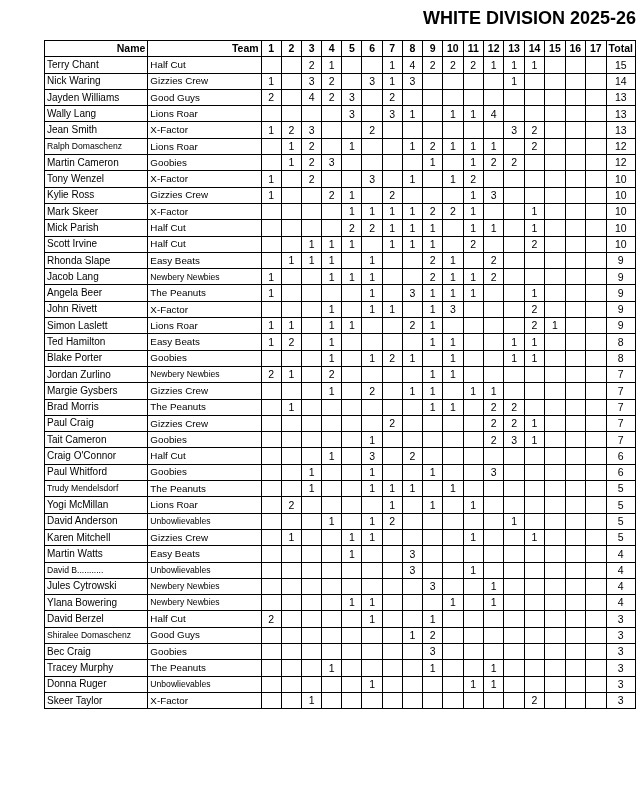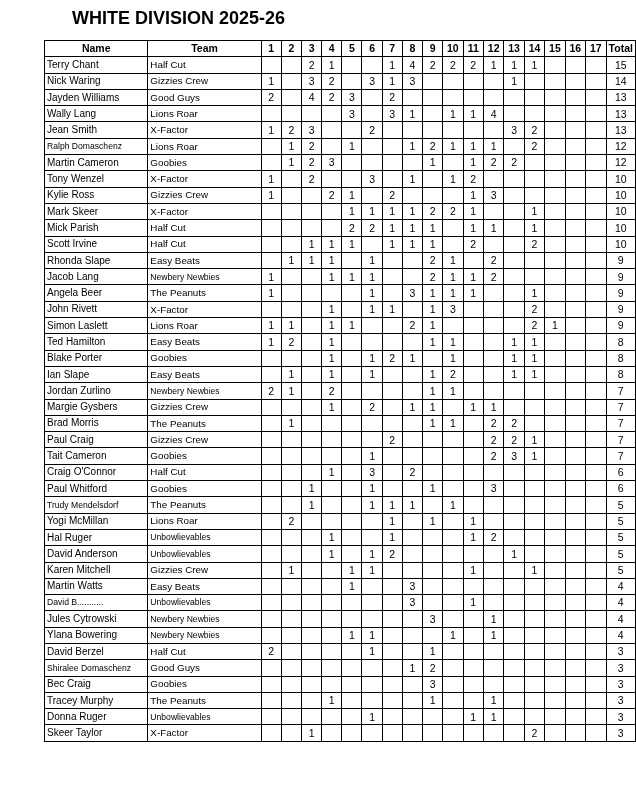--- a/index.html
+++ b/index.html
@@ -1,24 +1,24 @@
 <!DOCTYPE html>
 <html><head>
 <meta charset="utf-8">
 <style>
   html,body{margin:0;padding:0;background:#ffffff;}
   body{width:636px;height:793px;position:relative;font-family:"Liberation Sans",sans-serif;color:#000;}
-  .title{position:absolute;top:8px;left:0;width:636px;text-align:left;padding-left:72px;box-sizing:border-box;
+  .title{position:absolute;top:8px;left:0;width:636px;text-align:right;padding-left:72px;box-sizing:border-box;
          font-size:18px;font-weight:bold;letter-spacing:0px;}
   table.scores{position:absolute;top:40px;left:44px;border-collapse:collapse;table-layout:fixed;}
   table.scores th, table.scores td{border:1px solid #000;padding:0 2px;box-sizing:border-box;overflow:hidden;
          white-space:nowrap;line-height:1;}
   table.scores tr{height:16.3px;}
   thead tr{height:16px;}
-  th{font-weight:bold;font-size:10.5px;text-align:center;}
+  th{font-weight:bold;font-size:10.5px;text-align:right;}
   th.c-num, th.c-total{text-align:center;}
   .c-name{width:104px;}
   .c-team{width:115px;}
   .c-num{width:20.6px;text-align:center;}
   .c-total{width:28px;text-align:center;}
   td.c-name{font-size:10px;}
   td.c-team{font-size:9.8px;}
   td.c-num, td.c-total{font-size:10.5px;}
   td.sm{font-size:8.6px;}
 </style>
@@ -465,42 +465,20 @@
         <td class="c-num"></td>
         <td class="c-num"></td>
         <td class="c-num">1</td>
         <td class="c-num">1</td>
         <td class="c-num"></td>
         <td class="c-num"></td>
         <td class="c-num"></td>
         <td class="c-total">8</td>
       </tr>
       <tr>
-        <td class="c-name">Ian Slape</td>
-        <td class="c-team">Easy Beats</td>
-        <td class="c-num"></td>
-        <td class="c-num">1</td>
-        <td class="c-num"></td>
-        <td class="c-num">1</td>
-        <td class="c-num"></td>
-        <td class="c-num">1</td>
-        <td class="c-num"></td>
-        <td class="c-num"></td>
-        <td class="c-num">1</td>
-        <td class="c-num">2</td>
-        <td class="c-num"></td>
-        <td class="c-num"></td>
-        <td class="c-num">1</td>
-        <td class="c-num">1</td>
-        <td class="c-num"></td>
-        <td class="c-num"></td>
-        <td class="c-num"></td>
-        <td class="c-total">8</td>
-      </tr>
-      <tr>
         <td class="c-name">Jordan Zurlino</td>
         <td class="c-team sm">Newbery Newbies</td>
         <td class="c-num">2</td>
         <td class="c-num">1</td>
         <td class="c-num"></td>
         <td class="c-num">2</td>
         <td class="c-num"></td>
         <td class="c-num"></td>
         <td class="c-num"></td>
         <td class="c-num"></td>
@@ -677,42 +655,20 @@
         <td class="c-num"></td>
         <td class="c-num"></td>
         <td class="c-num"></td>
         <td class="c-num"></td>
         <td class="c-num">1</td>
         <td class="c-num"></td>
         <td class="c-num">1</td>
         <td class="c-num"></td>
         <td class="c-num">1</td>
         <td class="c-num"></td>
-        <td class="c-num"></td>
-        <td class="c-num"></td>
-        <td class="c-num"></td>
-        <td class="c-num"></td>
-        <td class="c-num"></td>
-        <td class="c-total">5</td>
-      </tr>
-      <tr>
-        <td class="c-name">Hal Ruger</td>
-        <td class="c-team sm">Unbowlievables</td>
-        <td class="c-num"></td>
-        <td class="c-num"></td>
-        <td class="c-num"></td>
-        <td class="c-num">1</td>
-        <td class="c-num"></td>
-        <td class="c-num"></td>
-        <td class="c-num">1</td>
-        <td class="c-num"></td>
-        <td class="c-num"></td>
-        <td class="c-num"></td>
-        <td class="c-num">1</td>
-        <td class="c-num">2</td>
         <td class="c-num"></td>
         <td class="c-num"></td>
         <td class="c-num"></td>
         <td class="c-num"></td>
         <td class="c-num"></td>
         <td class="c-total">5</td>
       </tr>
       <tr>
         <td class="c-name">David Anderson</td>
         <td class="c-team sm">Unbowlievables</td>

